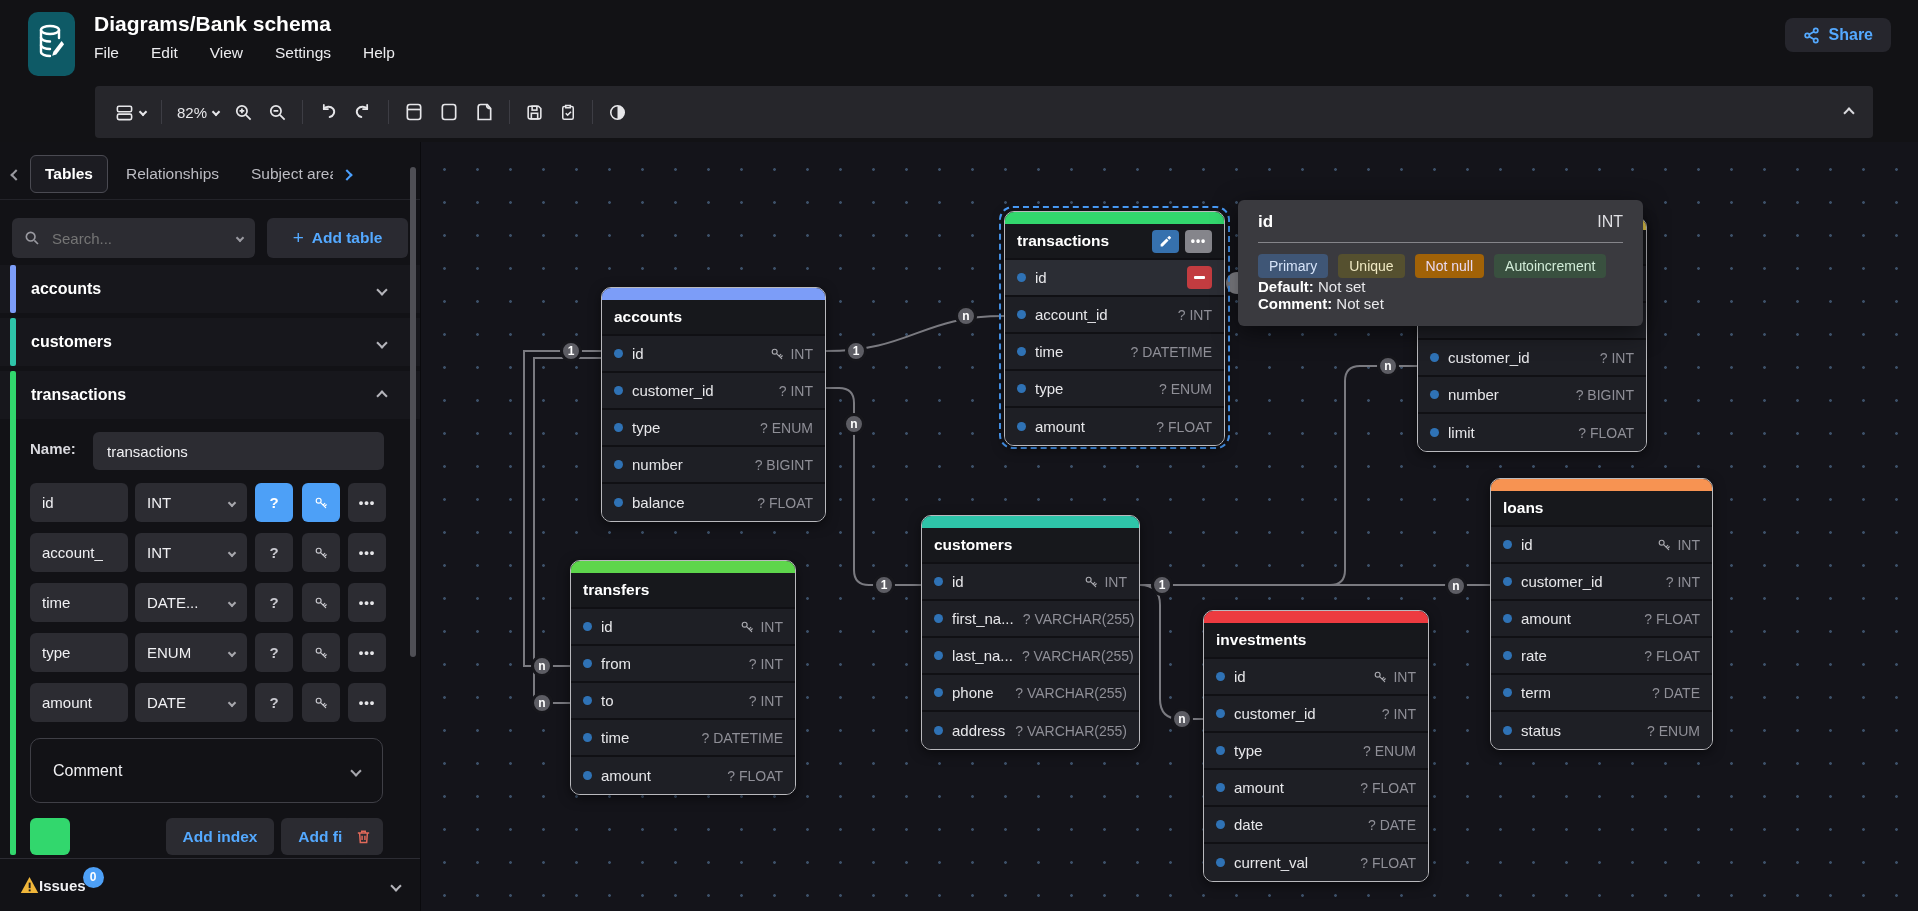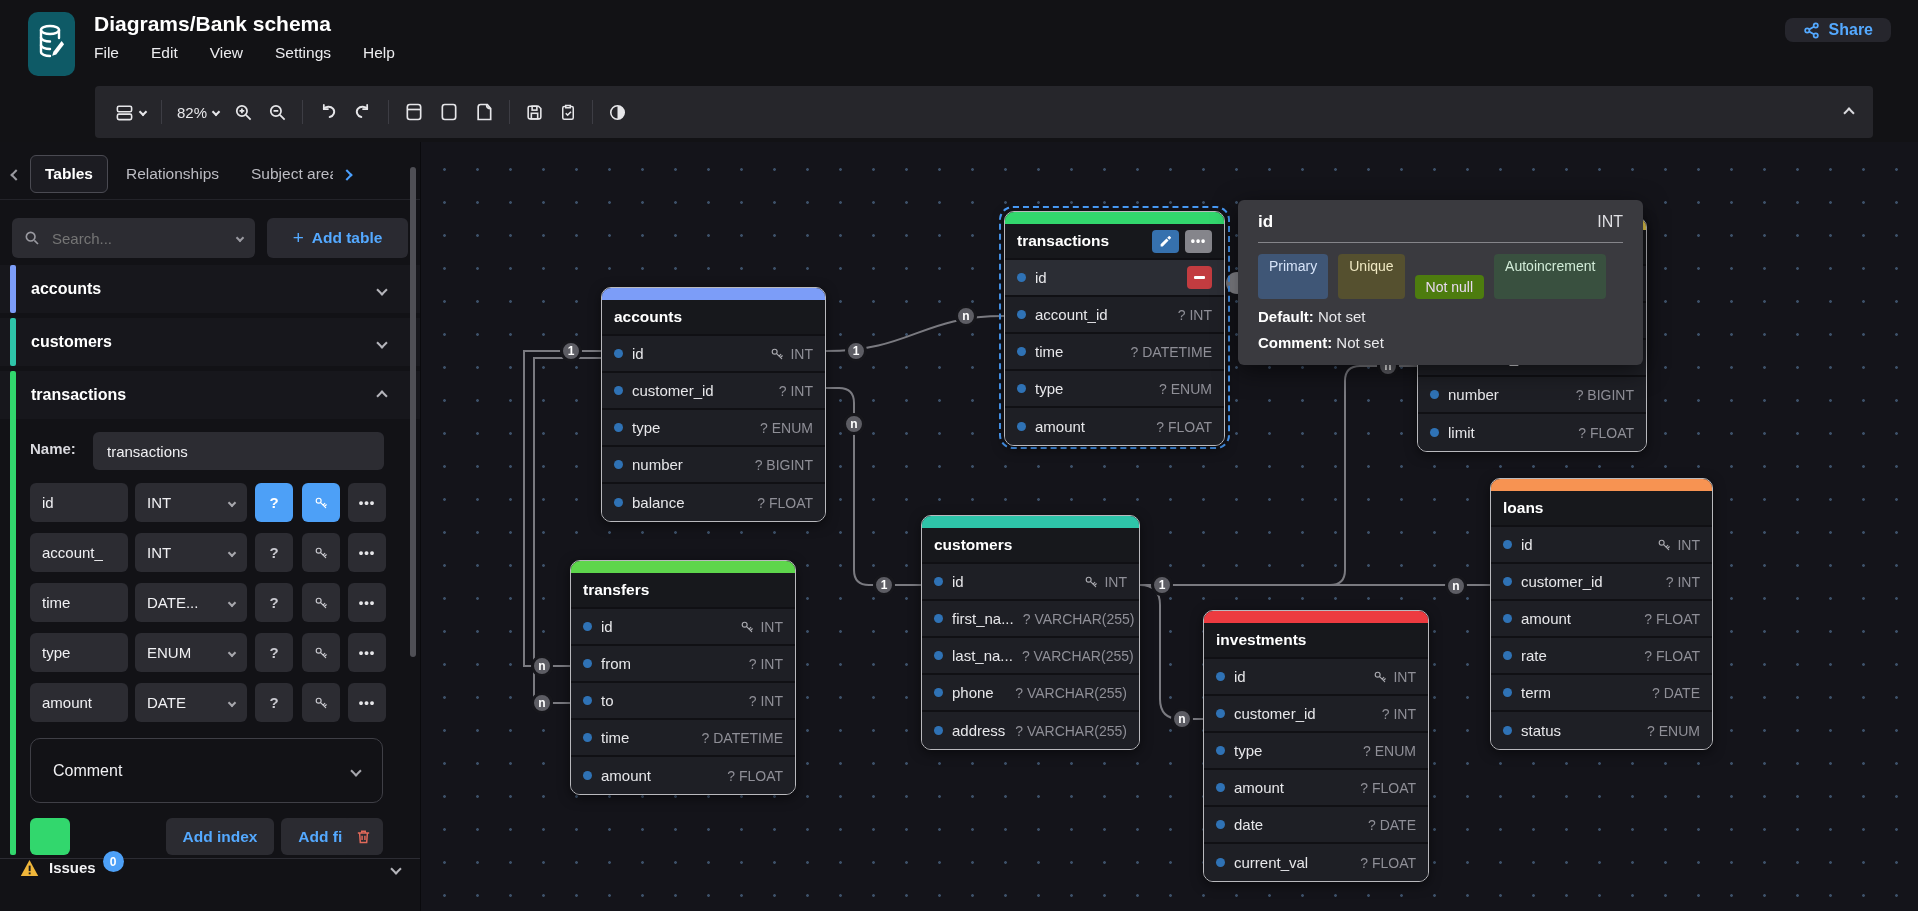--- a/index.html
+++ b/index.html
@@ -13,21 +13,21 @@
   .cv.left{transform:rotate(135deg);}
   .cv.right{transform:rotate(-45deg);}
   .cv.s{width:6px;height:6px;}
   
   .hdr{position:absolute;top:0;left:0;right:0;height:88px;background:#121215;}
   .logo{position:absolute;left:28px;top:12px;width:47px;height:64px;border-radius:10px;background:#0e5a66;display:flex;align-items:center;justify-content:center;}
   .title{position:absolute;left:94px;top:12px;font-size:21px;font-weight:700;color:#fff;}
   .menus{position:absolute;left:94px;top:44px;display:flex;gap:32px;font-size:15.5px;color:#ececef;}
   .menus span{cursor:default;}
   .saved{position:absolute;left:363px;top:48px;height:33px;line-height:33px;padding:0 16px;background:#2a2a30;border-radius:6px;font-weight:700;font-size:15px;color:#f2f2f4;}
-  .share{position:absolute;right:27px;top:18px;height:24px;padding:0 18px;border-radius:8px;background:#26262d;display:flex;align-items:center;gap:9px;color:#54a9ff;font-size:16px;font-weight:600;}
+  .share{position:absolute;right:27px;top:18px;height:34px;padding:0 18px;border-radius:8px;background:#26262d;display:flex;align-items:center;gap:9px;color:#54a9ff;font-size:16px;font-weight:600;}
   
   .tbar{position:absolute;left:95px;top:86px;width:1778px;height:52px;background:#26262b;border-radius:4px;display:flex;align-items:center;padding:0 20px;gap:15px;color:#e6e6e9;}
   .tbar .div{width:1px;height:24px;background:#3d3d44;}
   .tbar .ic{display:flex;align-items:center;gap:6px;color:#e6e6e9;}
   .zoomlv{font-size:15px;color:#e6e6e9;}
   .tb-collapse{margin-left:auto;color:#dadade;}
   
   .sb{position:absolute;left:0;top:142px;width:421px;bottom:0;background:#121216;border-right:1px solid #0a0a0d;}
   .tabbar{position:absolute;left:0;top:6px;width:100%;height:52px;display:flex;align-items:center;gap:4px;padding:0 6px;border-bottom:1px solid #232329;color:#bcbcc3;}
   .tab{padding:9px 14px;font-size:15.5px;white-space:nowrap;}
@@ -55,21 +55,21 @@
   .srow .bk{left:302px;width:38px;justify-content:center;color:#c9c9cf;}
   .srow .bd{left:348px;width:38px;justify-content:center;letter-spacing:1px;color:#e6e6e9;font-weight:700;font-size:13px;}
   .srow .active{background:#4da0f7;color:#fff;}
   .commentbox{position:absolute;left:30px;top:596px;width:353px;height:65px;border:1px solid #3f3f46;border-radius:10px;display:flex;align-items:center;padding:0 22px;justify-content:space-between;color:#f0f0f3;font-size:16px;gap:13px;}
   .commentbox .cv{color:#a7a7ad;}
   .swatch{position:absolute;left:30px;top:676px;width:40px;height:37px;border-radius:6px;}
   .btn-s{position:absolute;top:676px;height:37px;background:#2b2b31;border-radius:6px;display:flex;align-items:center;justify-content:center;color:#54a9ff;font-size:15.5px;font-weight:700;margin-left:44px;}
   .addindex{left:122px;width:108px;}
   .addfield{left:237px;width:101px;}
   .trashbtn{position:absolute;left:343px;top:676px;width:40px;height:37px;background:#2b2b31;border-radius:6px;display:flex;align-items:center;justify-content:center;color:#e2695a;}
-  .issues{position:absolute;left:0;bottom:0;width:100%;height:53px;border-top:1px solid #2c2c33;background:#121216;display:flex;padding:0 20px;gap:10px;}
+  .issues{position:absolute;left:0;bottom:0;width:100%;height:53px;border-top:1px solid #2c2c33;background:#121216;display:flex;align-items:center;padding:0 20px;}
   .issues .txt{font-size:15px;font-weight:700;color:#f0f0f3;}
   .issues .cnt{width:21px;height:21px;border-radius:50%;background:#4da0f7;color:#fff;font-size:12px;font-weight:700;display:flex;align-items:center;justify-content:center;position:relative;top:-8px;left:-3px;}
   .issues .cvr{margin-left:auto;color:#b5b5bb;}
   .sb-scroll{position:absolute;left:410px;top:25px;width:6px;height:490px;border-radius:3px;background:#4f4f55;}
   
   .canvas{position:absolute;left:421px;top:142px;right:0;bottom:0;background:#14141a;
           background-image:radial-gradient(circle,#3c5068 1.3px,transparent 1.5px);
           background-size:33px 33px;background-position:7px 11px;}
   .rel-svg{position:absolute;left:0;top:0;z-index:3;}
   .card-circle{position:absolute;width:22px;height:22px;border-radius:50%;background:#5d5d64;border:3px solid #16161b;color:#fff;font-size:12px;font-weight:700;display:flex;align-items:center;justify-content:center;transform:translate(-50%,-50%);z-index:6;}
@@ -89,21 +89,21 @@
   .minusbtn{margin-left:auto;width:25px;height:23px;border-radius:4px;background:#c23c40;display:flex;align-items:center;justify-content:center;}
   .minusbtn i{display:block;width:11px;height:3px;background:#fff;border-radius:1px;}
   
   .popup{position:absolute;width:405px;background:#3a3a3f;border-radius:6px;z-index:40;box-shadow:0 6px 24px rgba(0,0,0,.55);padding:12px 20px 14px;}
   .popup .phead{display:flex;justify-content:space-between;align-items:baseline;}
   .popup .pname{font-size:17px;font-weight:700;color:#fff;}
   .popup .ptype{font-size:16px;color:#dfdfe3;}
   .popup .pdiv{height:1px;background:#85858a;margin:10px 0 11px;}
   .popup .badges{display:flex;gap:10px;}
   .popup .badge{padding:4px 11px;border-radius:4px;font-size:14px;}
-  .popup .pline{margin-top:9px;font-size:15px;color:#e9e9ec;}
+  .popup .pline{font-size:15px;color:#e9e9ec;}
   .popup .pline b{color:#fff;}
 </style>
 </head>
 <body>
 
 <div class="app">
 
   <div class="hdr">
     <div class="logo">
       <span>
@@ -714,21 +714,21 @@
 
     <div class="popup" id="popup" style="left: 817px; top: 58px;">
       <div class="phead">
         <span class="pname">id</span>
         <span class="ptype">INT</span>
       </div>
       <div class="pdiv"></div>
       <div class="badges" id="popup-badges">
           <span class="badge" style="background: rgb(63, 86, 118); color: rgb(214, 227, 248);">Primary</span>
           <span class="badge" style="background: rgb(85, 80, 47); color: rgb(239, 232, 194);">Unique</span>
-          <span class="badge" style="background: #4d7c0f; color: rgb(233, 217, 242); margin-top: 21px;">Not null</span>
+          <span class="badge" style="background: #a16207; color: rgb(233, 217, 242);">Not null</span>
           <span class="badge" style="background: rgb(57, 80, 63); color: rgb(210, 236, 216);">Autoincrement</span>
         </div>
       <div class="pline">
         <b>Default:</b> <span>Not set</span>
       </div>
       <div class="pline">
         <b>Comment:</b> <span>Not set</span>
       </div>
     </div>
   </div>

